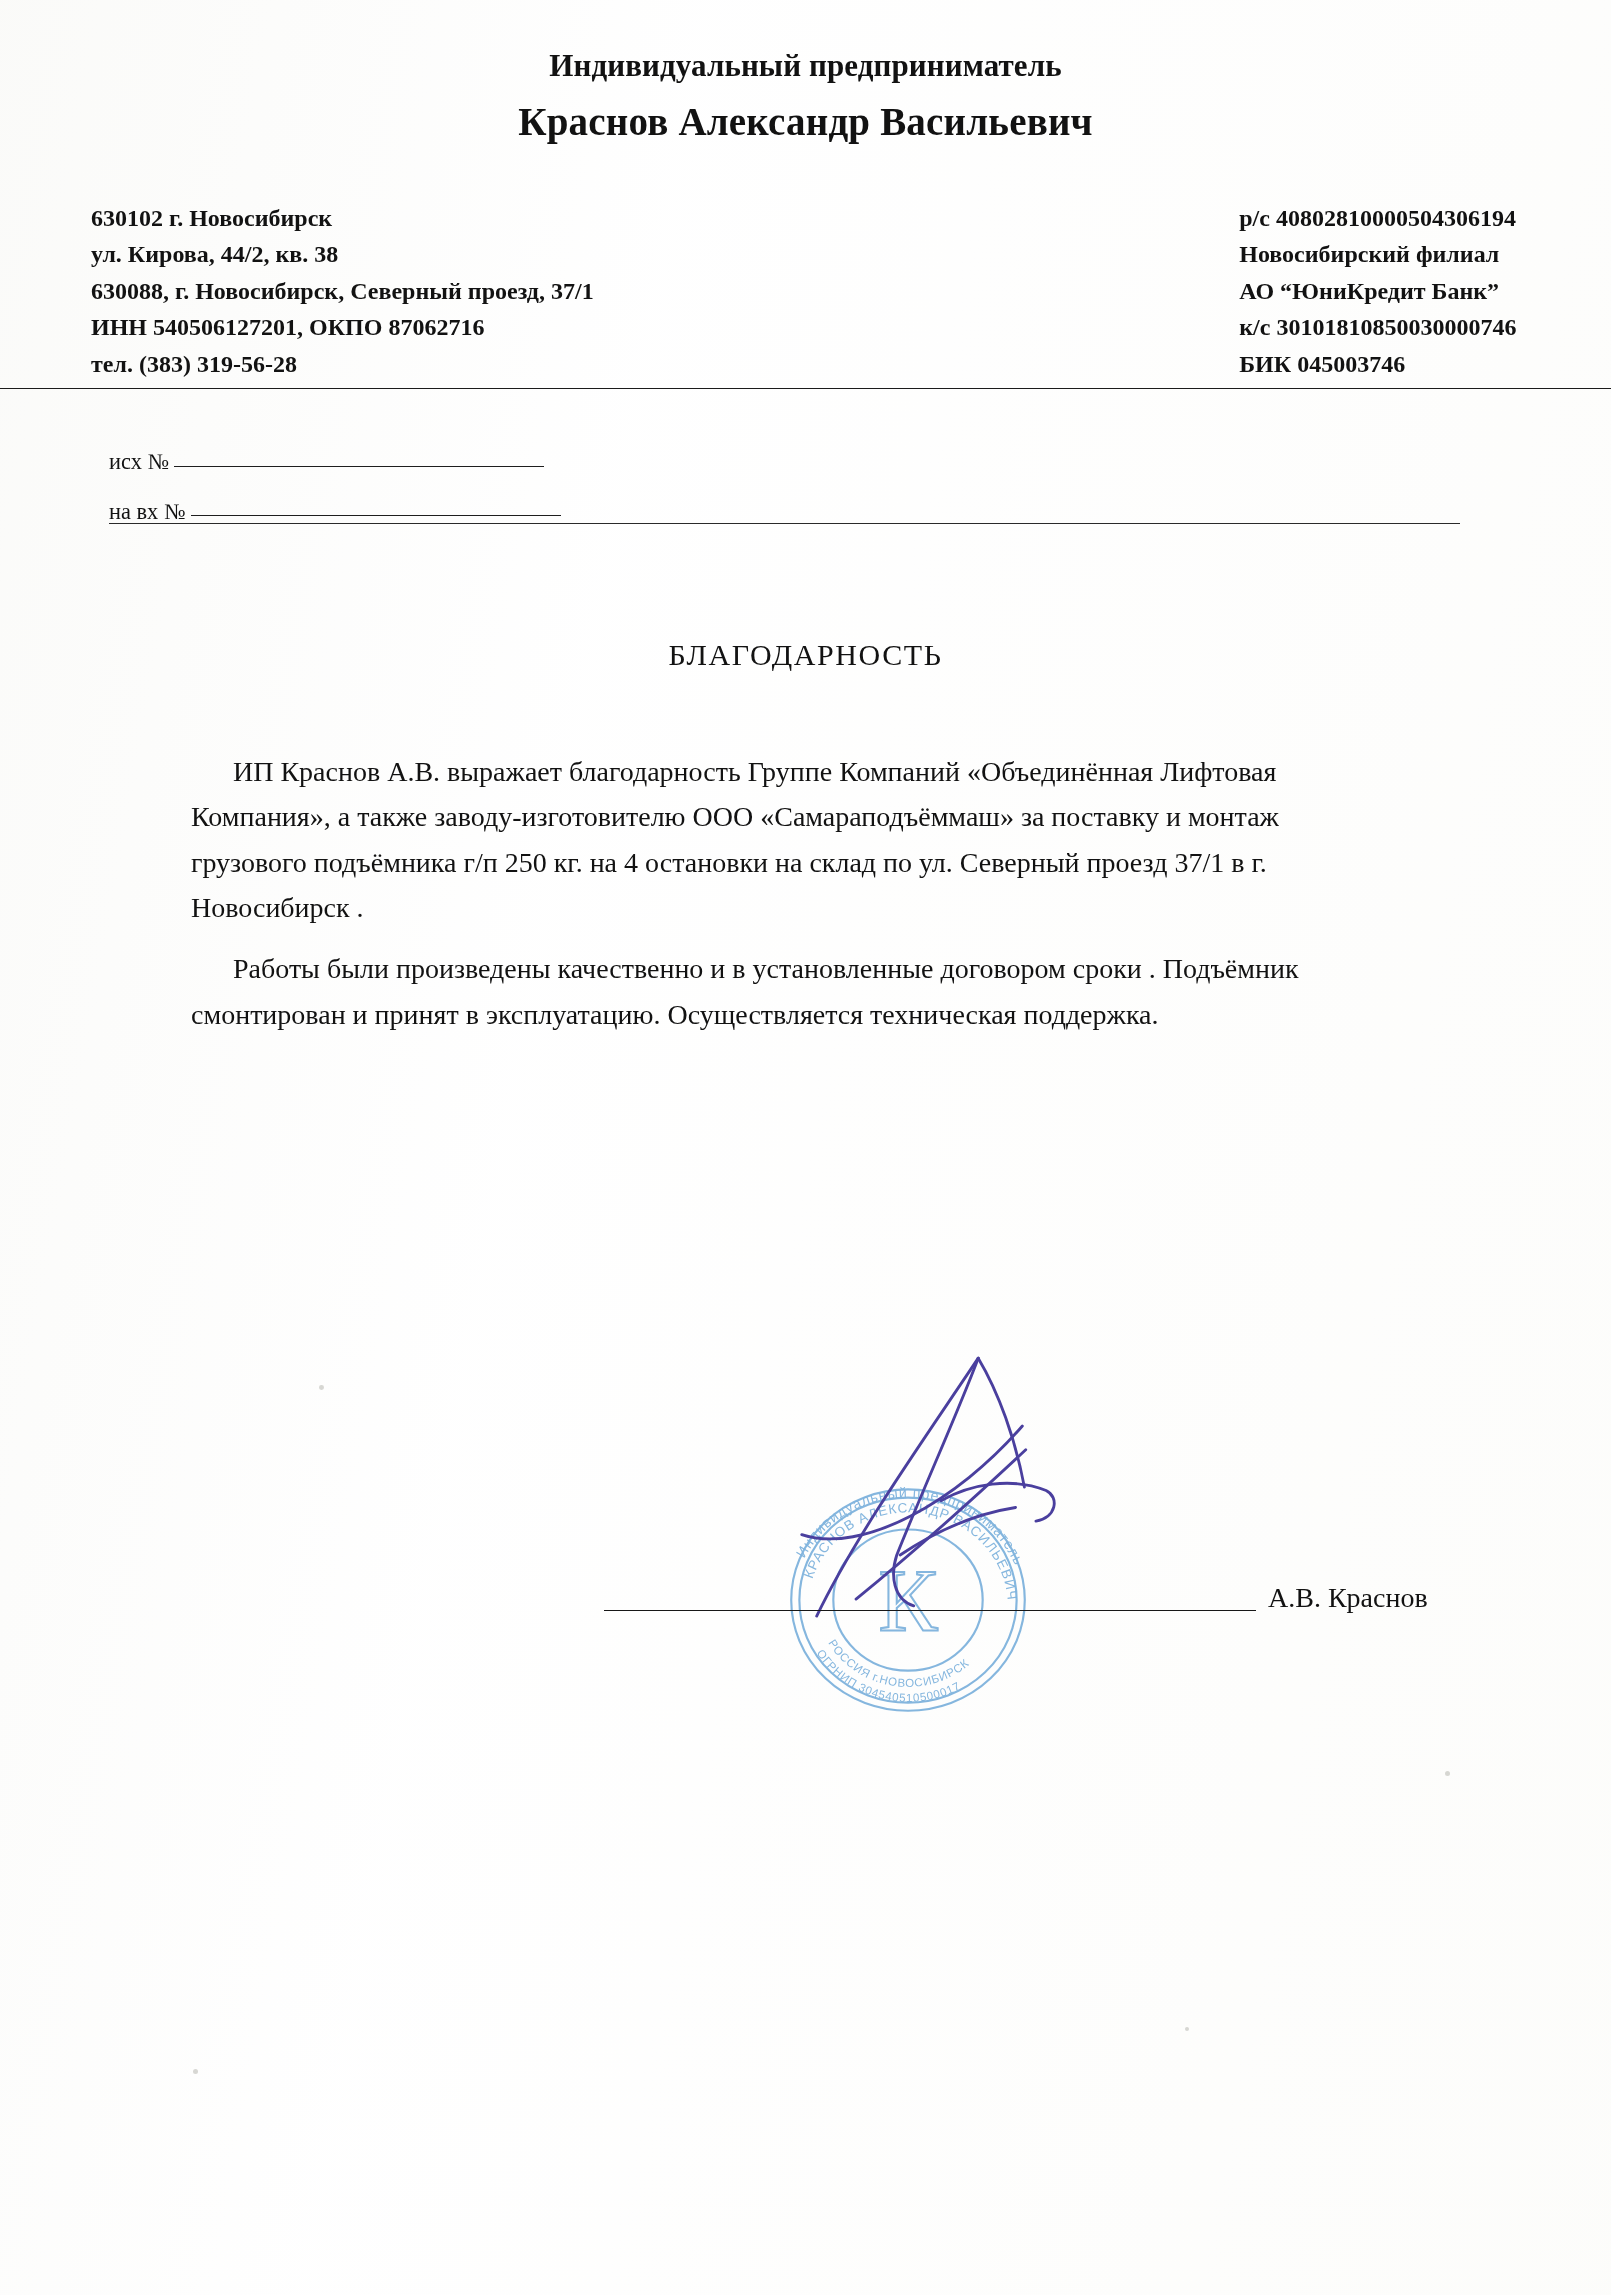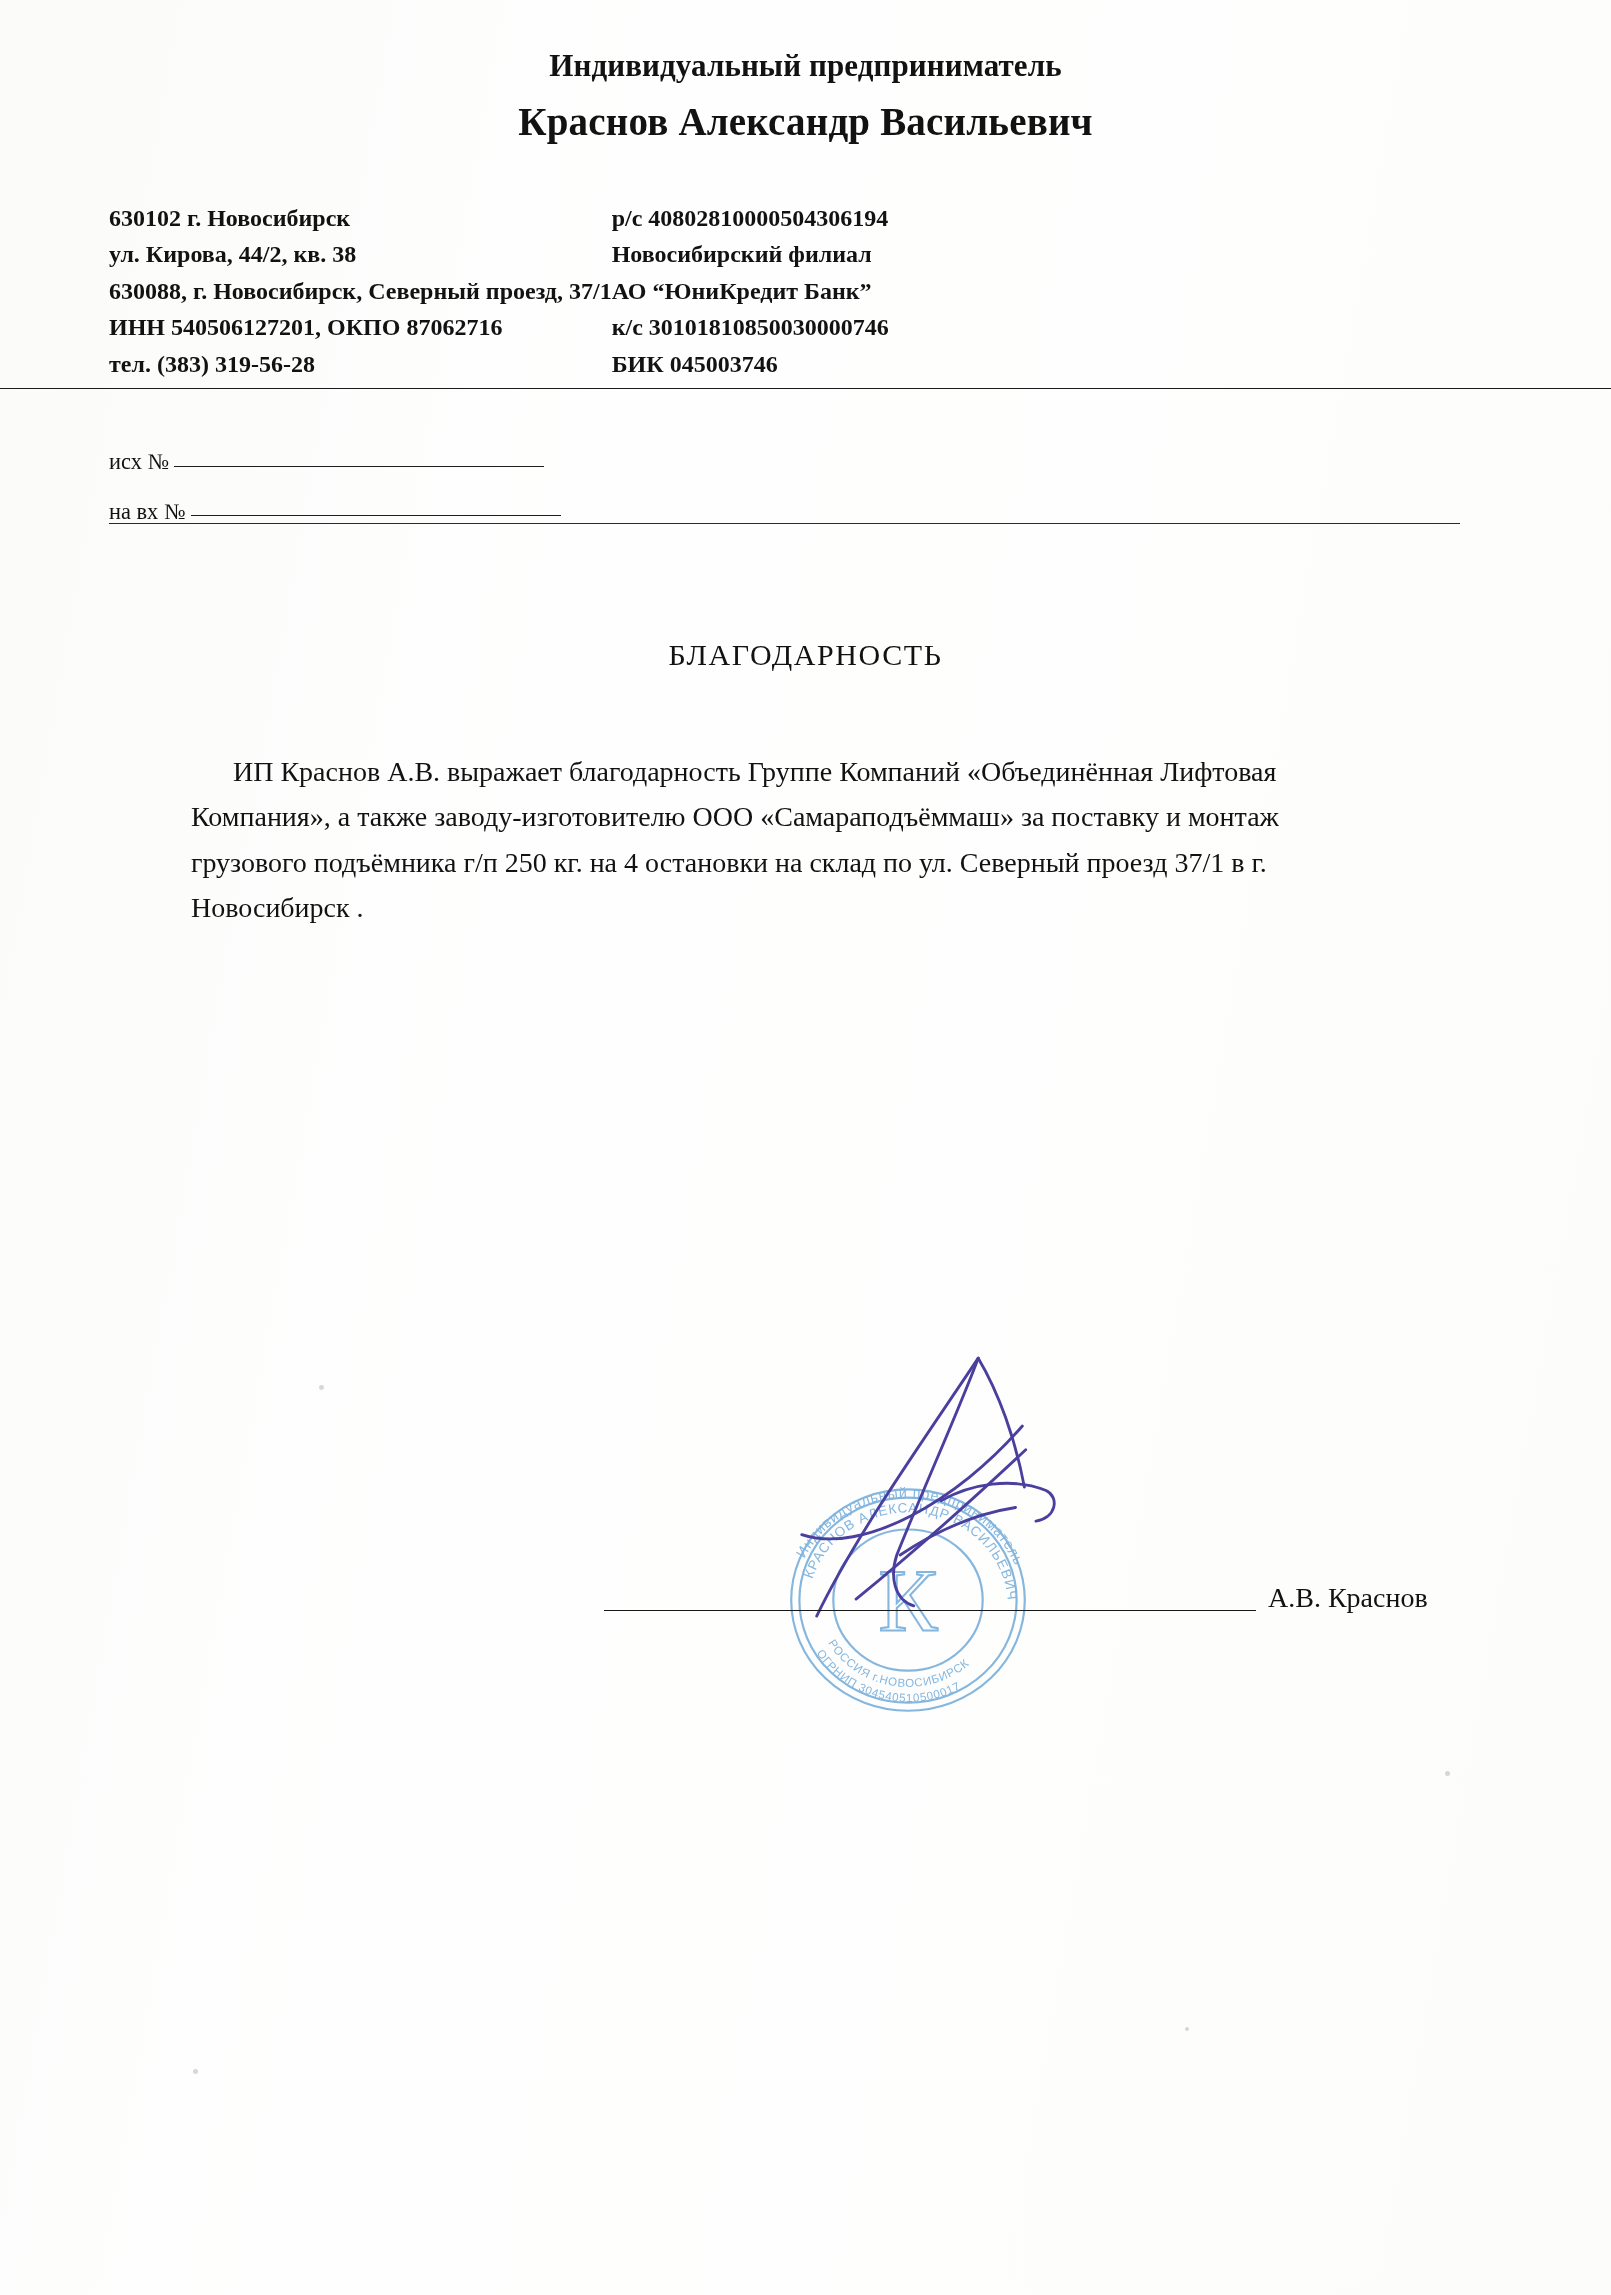--- a/index.html
+++ b/index.html
@@ -51,24 +51,25 @@
   .hdr-line2 {
     font-weight: bold;
     font-size: 39px;
     margin-top: 15px;
     letter-spacing: 0.2px;
   }
 
   
   .letterhead {
     position: absolute;
-    left: 109px;
+    left: 91px;
     right: 81px;
     top: 200px;
     display: flex;
+    justify-content: space-between;
   }
   .lh-col {
     font-weight: bold;
     font-size: 24px;
     line-height: 1.52;
     white-space: nowrap;
   }
   .lh-col.right {
     margin-right: 13.6px;
   }
@@ -225,20 +226,21 @@
         <span class="ref-blank"></span>
       </div>
     </div>
 
     <div class="hrule short"></div>
 
     <div class="doc-title">БЛАГОДАРНОСТЬ</div>
 
     <div class="body-text">
       <p>ИП Краснов А.В. выражает благодарность Группе Компаний «Объединённая Лифтовая Компания», а также заводу-изготовителю ООО «Самараподъёммаш» за поставку и монтаж грузового подъёмника г/п 250 кг. на 4 остановки на склад по ул. Северный проезд 37/1 в г. Новосибирск .</p>
+      <p>Работы были произведены качественно и в установленные договором сроки . Подъёмник смонтирован и принят в эксплуатацию. Осуществляется техническая  поддержка.</p>
     </div>
 
     <div class="stamp">
       <svg width="292" height="258" viewBox="0 0 430 380" xmlns="http://www.w3.org/2000/svg">
         <defs>
           <path id="arcTop" d="M 45,205 A 170,160 0 0 1 385,205"></path>
           <path id="arcTop2" d="M 68,205 A 147,138 0 0 1 362,205"></path>
           <path id="arcBot" d="M 57,196 A 158,150 0 0 0 373,196"></path>
           <path id="arcBot2" d="M 80,196 A 135,128 0 0 0 350,196"></path>
         </defs>

